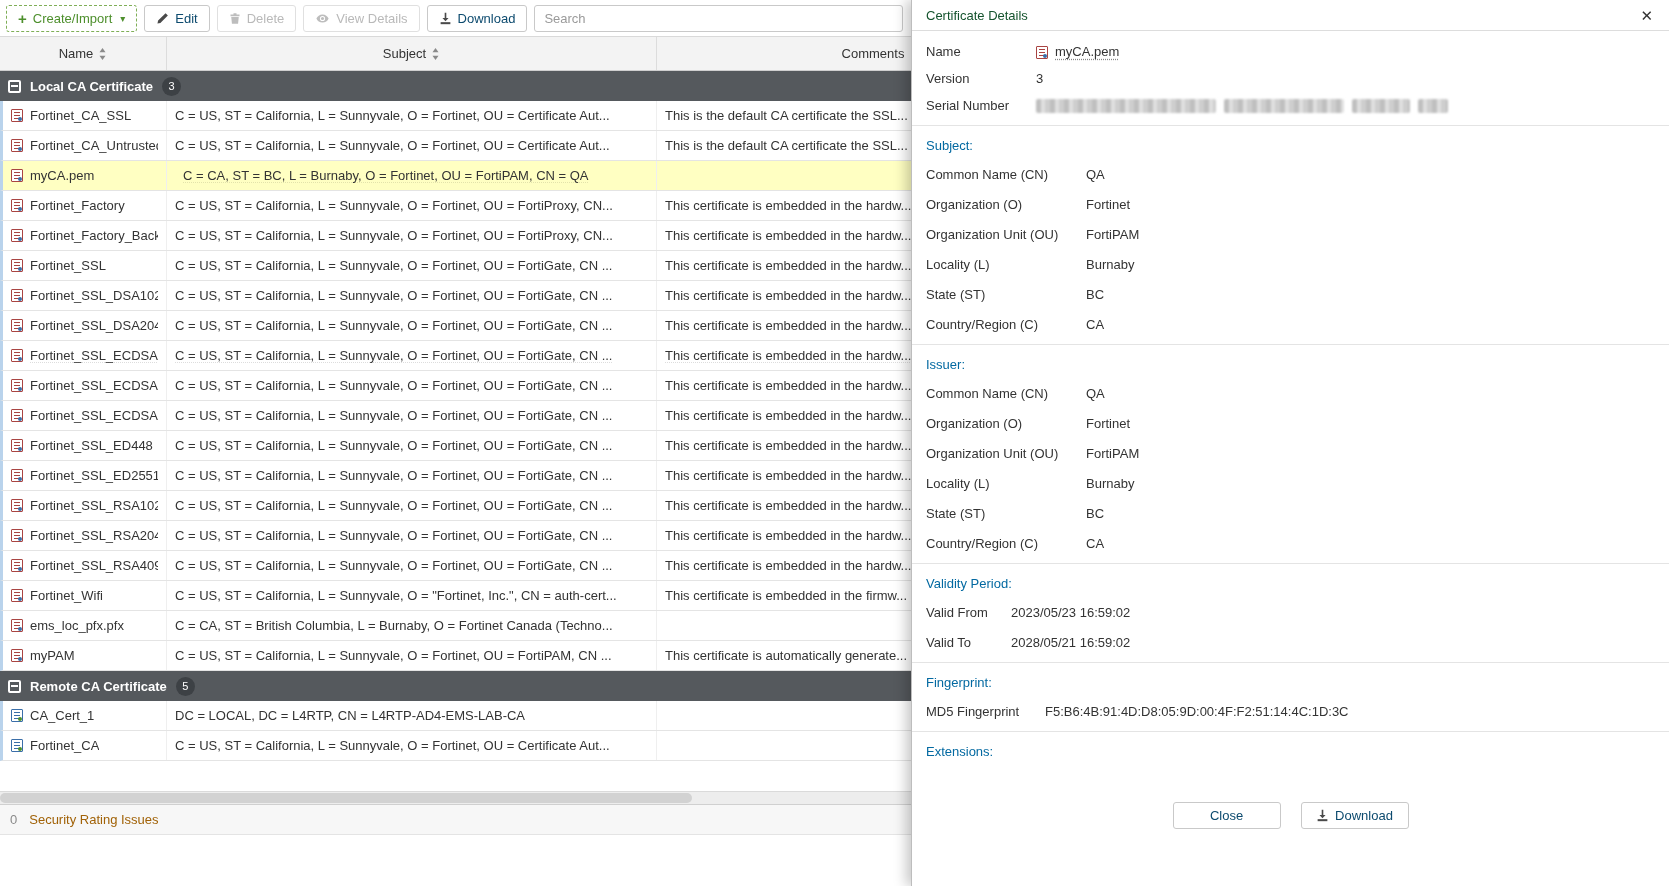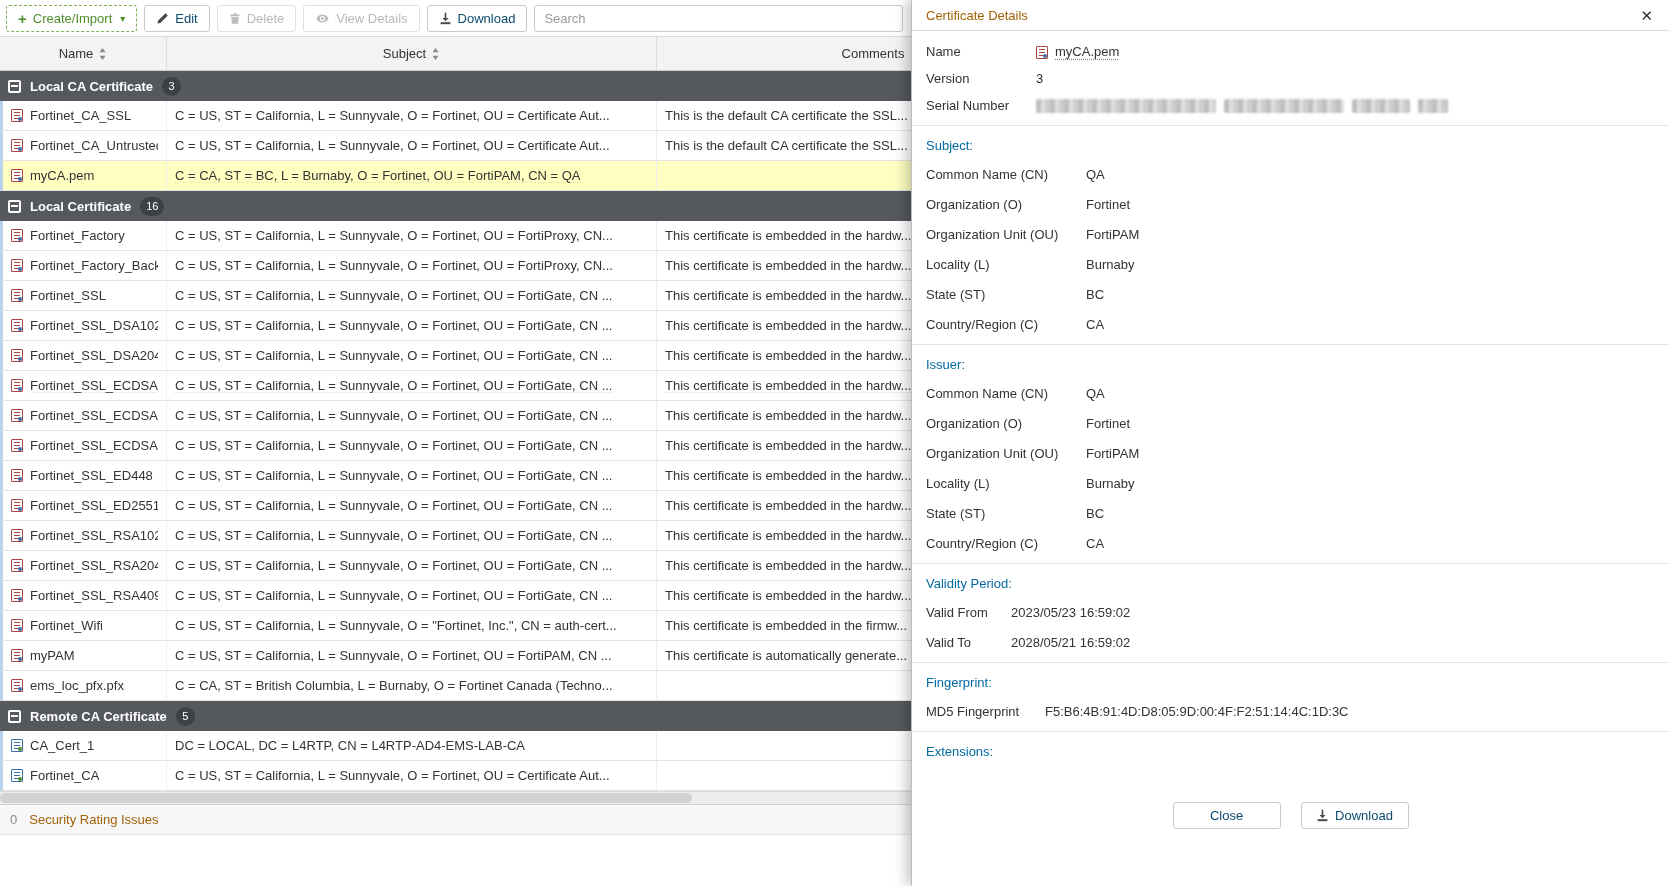--- a/index.html
+++ b/index.html
@@ -41,42 +41,42 @@
   .collapse-box::after { content:""; position:absolute; left:1px; right:1px; top:50%; height:2px; margin-top:-1px; background:#fff; }
   .group-label { font-weight:bold; }
   .group-count { margin-left:9px; min-width:19px; height:19px; padding:0 6px; border-radius:10px; background:#3d4145;
                  display:inline-flex; align-items:center; justify-content:center; font-size:11px; font-weight:normal; }
 
   .data-row { display:flex; height:30px; width:1090px; background:#fff; border-bottom:1px solid #e4e4e4; border-left:3px solid #b9d3ec; cursor:pointer; }
   .data-row .cell { display:flex; align-items:center; padding:0 8px; overflow:hidden; white-space:nowrap; border-right:1px solid #efefef; }
   .data-row .c-name { width:164px; }
   .cell-text { overflow:hidden; white-space:nowrap; }
   .data-row.selected { background:#ffffc2; }
-  .data-row.selected .c-subject .cell-text { text-decoration:underline dotted #8f8f6a; text-underline-offset:3px; }
+  .data-row.selected .c-subject .cell-text { text-decoration:underline dotted #8f8f6a; text-underline-offset:3px;margin-left:8px; }
   .data-row.focused .cell-text { text-decoration:underline dotted #777; text-underline-offset:3px; }
 
   .cert-icon { display:inline-block; width:12px; height:13px; border:1px solid #a94442; border-radius:1px; margin-right:7px; position:relative; flex:none; background:#fff; }
   .cert-icon::before { content:""; position:absolute; left:2px; top:2px; width:6px; height:1px; background:#a94442; box-shadow:0 3px 0 #a94442,0 6px 0 #a94442; }
   .cert-icon::after { content:""; position:absolute; right:0px; bottom:0px; width:4px; height:4px; border-radius:50%; background:#3a6ea8; }
   .cert-icon.remote { border-color:#3a6ea8; }
   .cert-icon.remote::before { background:#3a6ea8; box-shadow:0 3px 0 #3a6ea8,0 6px 0 #3a6ea8; }
   .cert-icon.remote::after { background:#4d8f2c; }
 
   .hscroll { height:13px; flex:none; background:#ededed; border-top:1px solid #dadada; position:relative; }
   .hthumb { position:absolute; left:0; top:1px; bottom:1px; width:76%; background:#d2d2d2; border-radius:6px; }
   .status-bar { height:30px; flex:none; background:#f7f7f7; border-top:1px solid #d0d0d0; display:flex; align-items:center; padding:0 10px; gap:12px; }
   .status-count { color:#8a8a8a; }
   .status-label { color:#a16207; }
   .bottom-filler { flex:none; height:52px; background:#fff; border-top:1px solid #e4e4e4; }
 
   
   .details-panel { width:758px; height:886px; background:#fff; border-left:1px solid #bdbdbd;
                    box-shadow:-5px 0 12px rgba(0,0,0,.22); display:flex; flex-direction:column; position:relative; }
   .dp-header { height:31px; flex:none; display:flex; align-items:center; padding:0 14px; border-bottom:1px solid #ddd; }
-  .dp-title { flex:1; color:#a16207; }
+  .dp-title { flex:1; color:#14532d; }
   .dp-close { font-size:15px; color:#333; cursor:pointer; line-height:1; padding:2px 2px; }
   .dp-body { flex:1 1 auto; min-height:0; overflow:hidden; padding:12px 14px 0 14px; }
 
   .dfield { display:flex; align-items:center; margin-bottom:9px; line-height:18px; }
   .dfield .dlabel { width:110px; flex:none; }
   .dvalue { color:#333; display:inline-flex; align-items:center; }
   .dvalue.link .link-text { text-decoration:underline dotted #888; text-underline-offset:3px; cursor:pointer; }
 
   .redact { display:inline-flex; gap:8px; align-items:center; }
   .redact span { display:inline-block; height:14px; border-radius:2px;
@@ -207,25 +207,20 @@
               <span class="cert-icon local"></span>
               <span class="cell-text">myCA.pem</span>
             </div>
             <div class="cell c-subject">
               <span class="cell-text">C = CA, ST = BC, L = Burnaby, O = Fortinet, OU = FortiPAM, CN = QA</span>
             </div>
             <div class="cell c-comments">
               <span class="cell-text"></span>
             </div>
           </div>
-          <div class="group-row">
-            <span class="collapse-box"></span>
-            <span class="group-label">Local Certificate</span>
-            <span class="group-count">16</span>
-          </div>
           <div class="data-row">
             <div class="cell c-name">
               <span class="cert-icon local"></span>
               <span class="cell-text">Fortinet_Factory</span>
             </div>
             <div class="cell c-subject">
               <span class="cell-text">C = US, ST = California, L = Sunnyvale, O = Fortinet, OU = FortiProxy, CN...</span>
             </div>
             <div class="cell c-comments">
               <span class="cell-text">This certificate is embedded in the hardw...</span>
@@ -383,39 +378,39 @@
             <div class="cell c-subject">
               <span class="cell-text">C = US, ST = California, L = Sunnyvale, O = "Fortinet, Inc.", CN = auth-cert...</span>
             </div>
             <div class="cell c-comments">
               <span class="cell-text">This certificate is embedded in the firmw...</span>
             </div>
           </div>
           <div class="data-row">
             <div class="cell c-name">
               <span class="cert-icon local"></span>
+              <span class="cell-text">ems_loc_pfx.pfx</span>
+            </div>
+            <div class="cell c-subject">
+              <span class="cell-text">C = CA, ST = British Columbia, L = Burnaby, O = Fortinet Canada (Techno...</span>
+            </div>
+            <div class="cell c-comments">
+              <span class="cell-text"></span>
+            </div>
+          </div>
+          <div class="data-row">
+            <div class="cell c-name">
+              <span class="cert-icon local"></span>
               <span class="cell-text">myPAM</span>
             </div>
             <div class="cell c-subject">
               <span class="cell-text">C = US, ST = California, L = Sunnyvale, O = Fortinet, OU = FortiPAM, CN ...</span>
             </div>
             <div class="cell c-comments">
               <span class="cell-text">This certificate is automatically generate...</span>
-            </div>
-          </div>
-          <div class="data-row">
-            <div class="cell c-name">
-              <span class="cert-icon local"></span>
-              <span class="cell-text">ems_loc_pfx.pfx</span>
-            </div>
-            <div class="cell c-subject">
-              <span class="cell-text">C = CA, ST = British Columbia, L = Burnaby, O = Fortinet Canada (Techno...</span>
-            </div>
-            <div class="cell c-comments">
-              <span class="cell-text"></span>
             </div>
           </div>
           <div class="group-row">
             <span class="collapse-box"></span>
             <span class="group-label">Remote CA Certificate</span>
             <span class="group-count">5</span>
           </div>
           <div class="data-row">
             <div class="cell c-name">
               <span class="cert-icon remote"></span>

